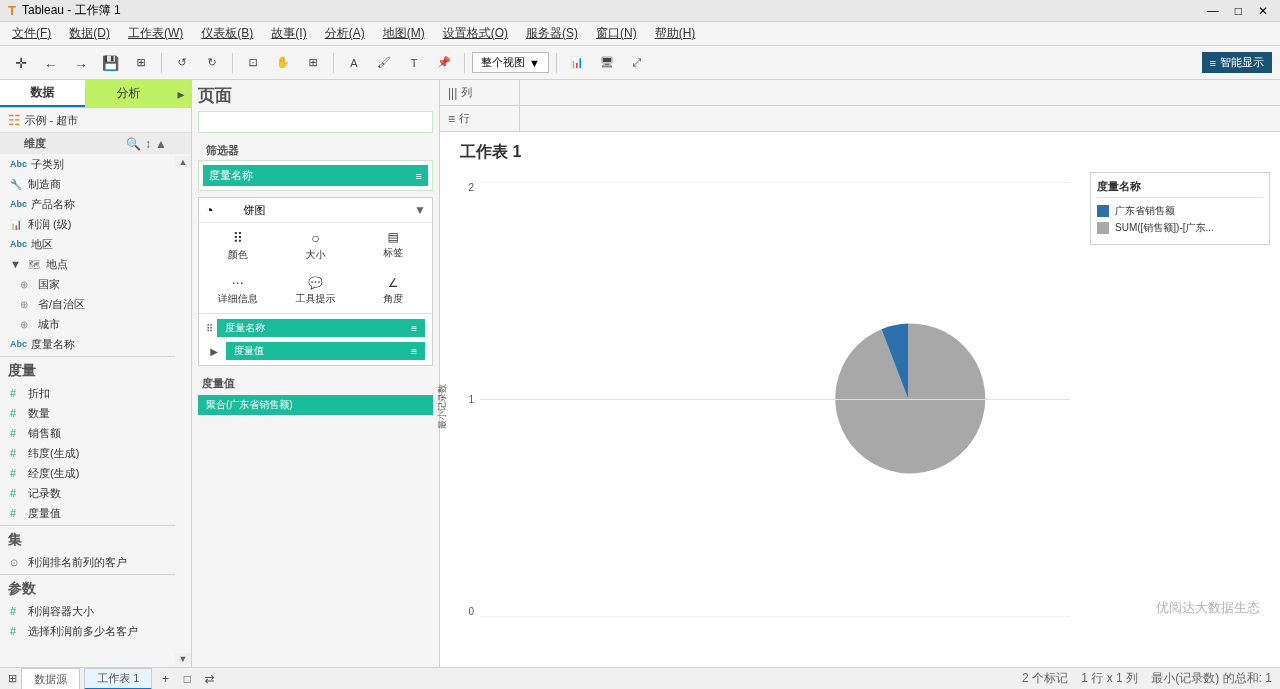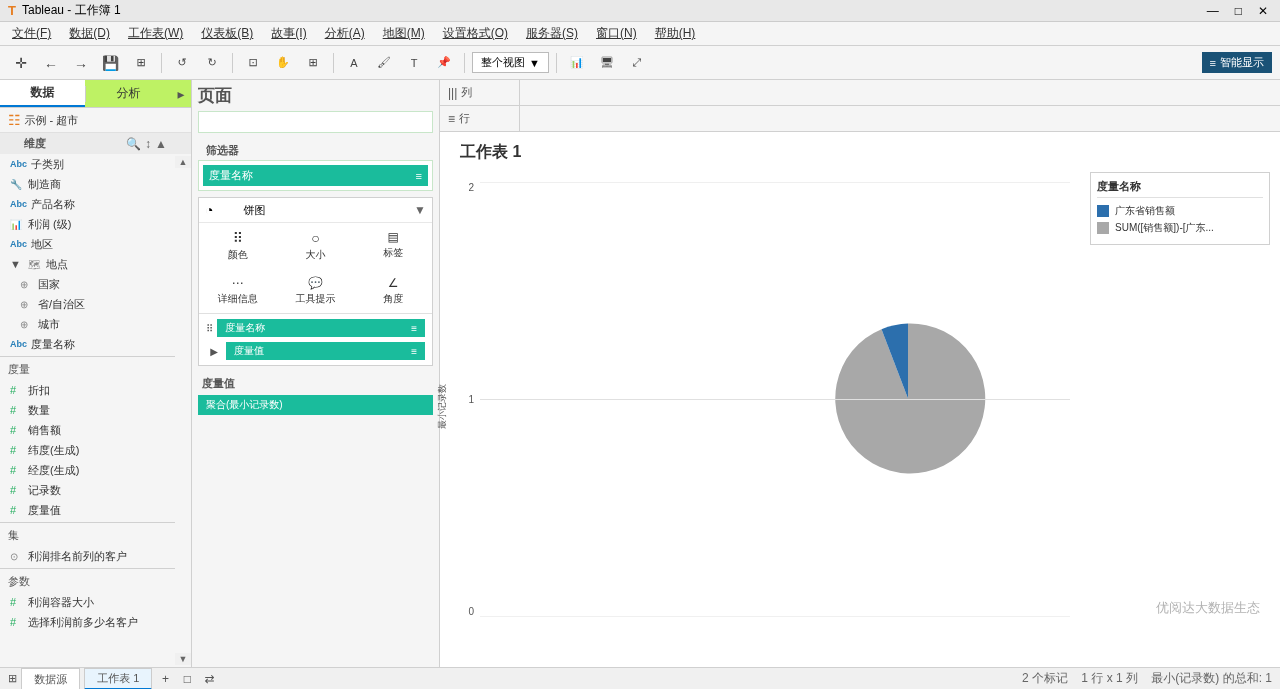--- a/index.html
+++ b/index.html
@@ -175,21 +175,21 @@
       gap: 4px;
       height: 20px;
     }
     .field-type-icon { font-size: 10px; color: #555; min-width: 14px; }
     .field-type-abc { color: #2980b9; font-size: 9px; font-weight: bold; }
     .field-type-hash { color: #27ae60; font-size: 11px; }
     .field-type-globe { color: #888; font-size: 10px; }
     .field-type-chart { color: #e74c3c; font-size: 10px; }
     .field-group-indent { padding-left: 20px; }
     .section-separator { height: 1px; background: #d0d0d0; margin: 2px 0; }
-    .section-title { padding: 3px 8px; font-size: 11px; font-weight: normal; color: #555; }
+    .section-title { padding: 3px 8px; font-size: 14px; font-weight: bold; color: #555; }
     .scroll-arrow-btn {
       width: 16px;
       height: 12px;
       display: flex;
       align-items: center;
       justify-content: center;
       font-size: 9px;
       cursor: pointer;
       color: #666;
       background: #f0f0f0;
@@ -757,21 +757,21 @@
             <span>度量值</span>
             <span>≡</span>
           </div>
         </div>
       </div>
     </div>
 
     <div class="measure-values-section">
       <div class="mv-header">度量值</div>
       <div class="mv-item">
-        <span>聚合(最小记录数)</span>
+        <span>聚合(广东省销售额)</span>
       </div>
     </div>
   </div>
 
   <div class="right-area">
 
     <div class="shelf-row">
       <div class="shelf-label">
         <span class="shelf-label-icon">|||</span>
         <span>列</span>

